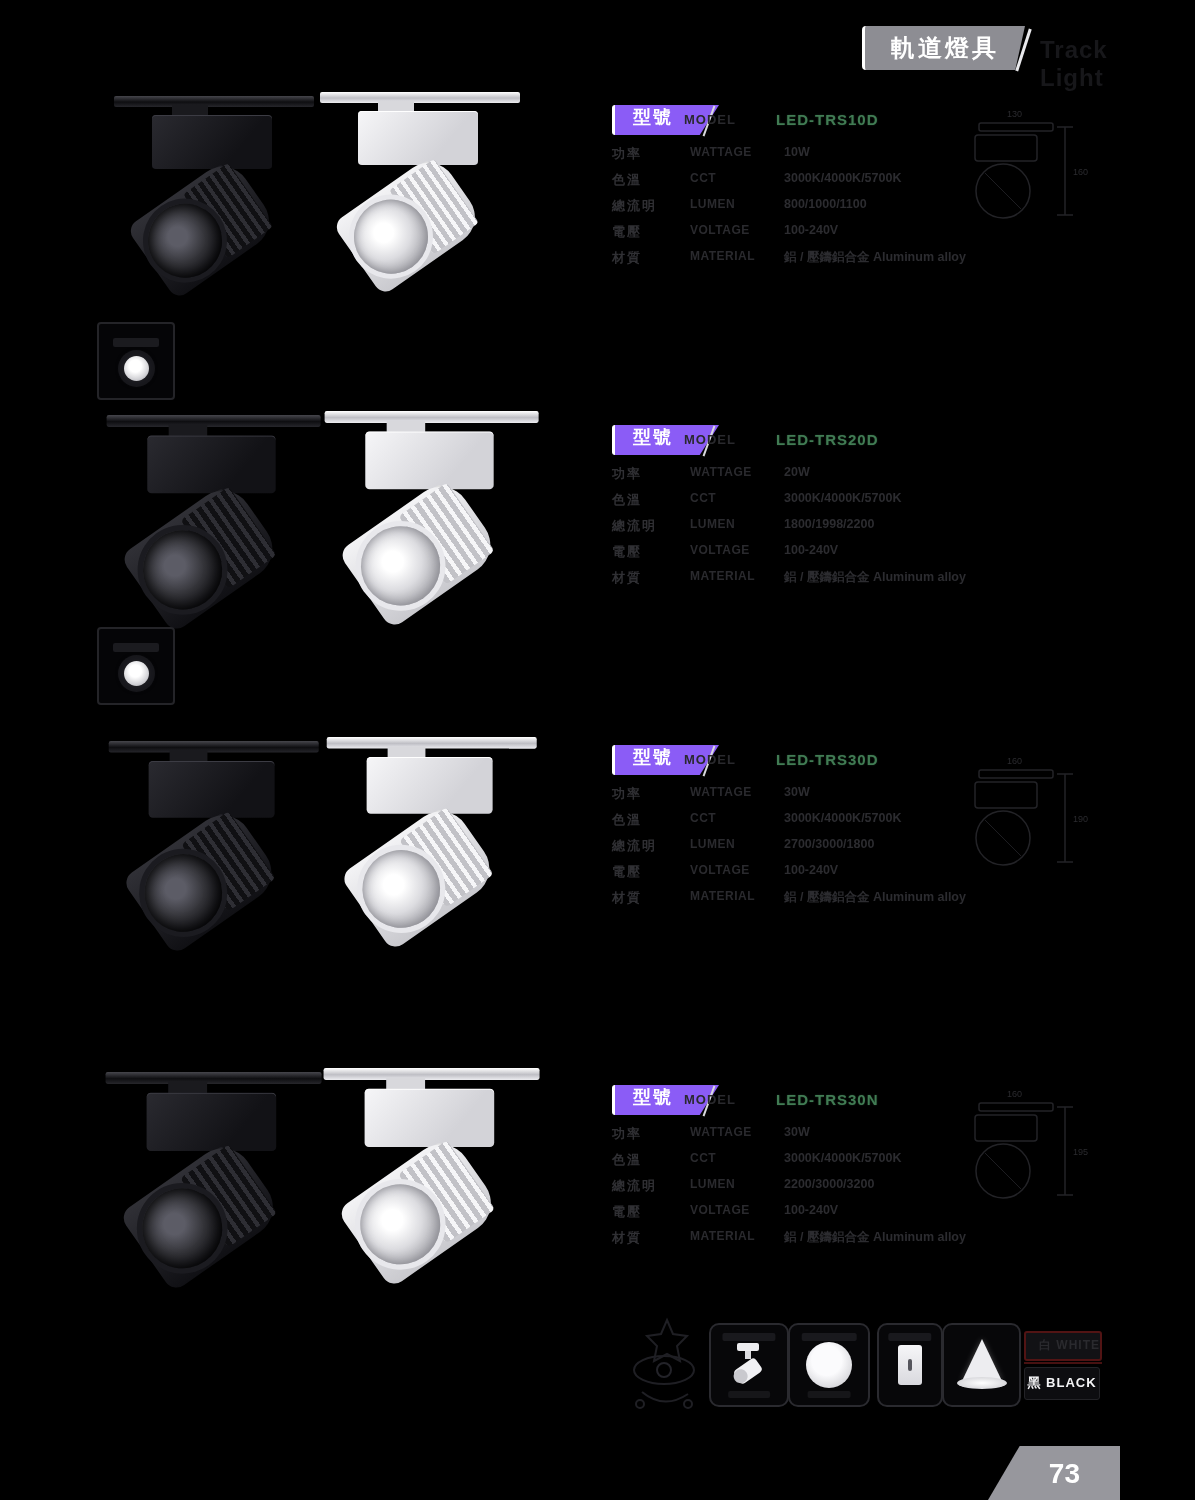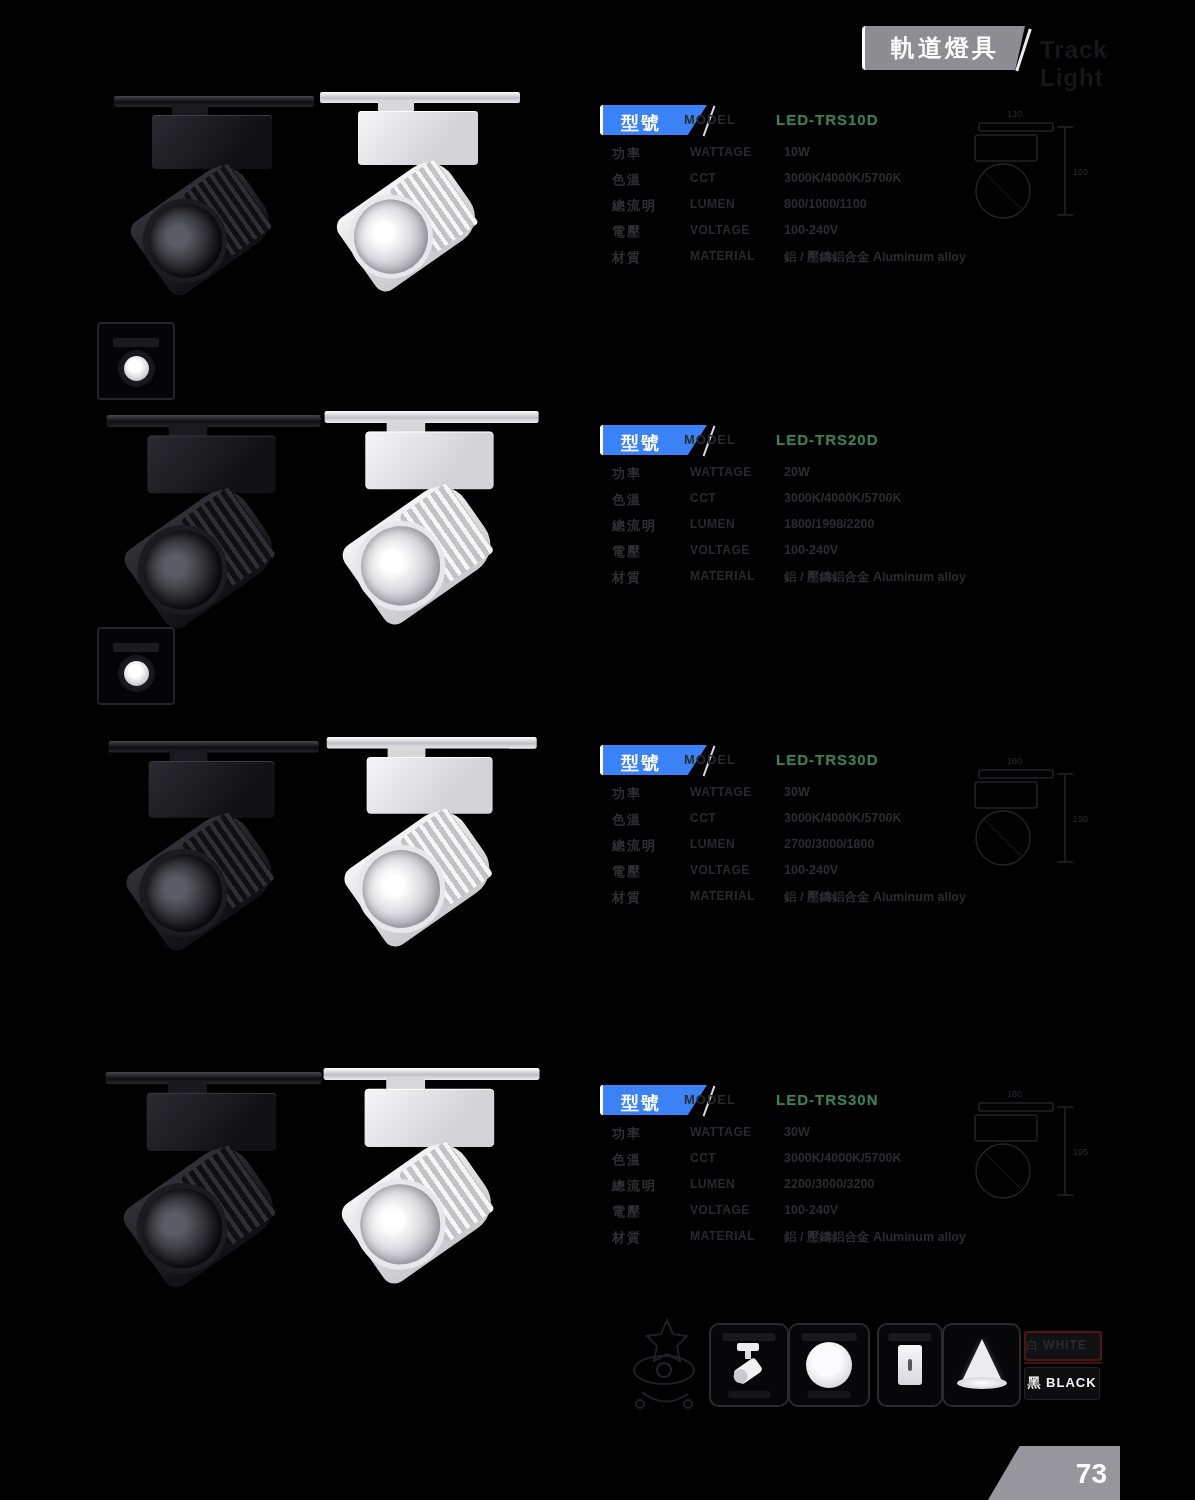--- a/index.html
+++ b/index.html
@@ -9,22 +9,22 @@
   
   .hdr-badge{position:absolute;left:862px;top:26px;width:160px;height:44px;background:#8d8d93;
     border-left:3px solid #fff;clip-path:polygon(0 0,100% 0,94% 100%,0 100%);
     display:flex;align-items:center;justify-content:center;border-radius:4px 0 0 4px;}
   .hdr-badge span{color:#fff;font-size:24px;font-weight:bold;letter-spacing:3px;}
   .hdr-slash{position:absolute;left:1022px;top:28px;width:3px;height:44px;background:#e9e9ec;transform:rotate(18deg);}
   .hdr-sub{position:absolute;left:1040px;top:36px;color:#17171a;font-size:24px;font-weight:bold;letter-spacing:1px;}
 
   
   .spec{position:absolute;left:600px;width:345px;}
-  .badge{position:relative;width:104px;height:30px;background:#3b82f6;border-left:3px solid #fff;
-    clip-path:polygon(0 0,100% 0,82% 100%,0 100%);display:flex;align-items:flex-end;border-radius:3px 0 0 3px;}
+  .badge{position:relative;width:104px;height:30px;background:#8b5cf6;border-left:3px solid #fff;
+    clip-path:polygon(0 0,100% 0,82% 100%,0 100%);display:flex;align-items:flex-start;border-radius:3px 0 0 3px;margin-left:12px;}
   .badge span{color:#fff;font-size:18px;font-weight:bold;margin-left:18px;letter-spacing:2px;}
   .b-slash{position:absolute;left:96px;top:0px;width:2px;height:32px;background:#d9d9dd;transform:rotate(20deg);}
   .mlabel{position:absolute;left:82px;top:7px;color:#29292d;font-size:13px;font-weight:bold;letter-spacing:1px;}
   .mvalue{position:absolute;left:176px;top:6px;color:#417c54;font-size:15px;font-weight:bold;letter-spacing:1px;
           text-shadow:0 0 2px rgba(70,140,90,.35);}
   .srow{position:absolute;left:12px;width:340px;height:20px;}
   .srow .zh{position:absolute;left:0;color:#303034;font-size:13px;font-weight:bold;letter-spacing:2px;}
   .srow .en{position:absolute;left:78px;color:#2a2a2e;font-size:12px;font-weight:bold;letter-spacing:.5px;}
   .srow .val{position:absolute;left:172px;color:#2c2c30;font-size:12.5px;font-weight:bold;white-space:nowrap;}
 
@@ -80,31 +80,31 @@
   .icon-driver::after{content:"";position:absolute;left:10px;top:14px;width:4px;height:12px;background:#55555c;border-radius:2px;}
   .icon-cone{position:absolute;left:50%;top:14px;transform:translateX(-50%);
       width:0;height:0;border-left:20px solid transparent;border-right:20px solid transparent;
       border-bottom:42px solid #ededf0;filter:drop-shadow(0 0 3px rgba(255,255,255,.25));}
   .icon-cone-base{position:absolute;left:50%;top:52px;transform:translateX(-50%);width:50px;height:12px;border-radius:50%;
       background:radial-gradient(#ffffff,#c9c9ce);}
   .icon-fixture{position:absolute;left:50%;top:50%;transform:translate(-50%,-50%);}
 
   .swatch-white{position:absolute;left:1024px;top:1331px;width:74px;height:26px;background:#121215;
       border:2px solid #521414;border-radius:3px;color:#2a2a2e;font-weight:bold;font-size:12px;
-      text-align:left;line-height:24px;letter-spacing:1px;}
+      text-align:right;line-height:24px;letter-spacing:1px;}
   .swatch-redline{position:absolute;left:1024px;top:1362px;width:78px;height:2px;background:#471111;}
   .swatch-black{position:absolute;left:1024px;top:1367px;width:74px;height:31px;background:#0d0d10;
       border:1px solid #232327;border-radius:3px;color:#f4f4f6;font-weight:bold;font-size:13px;
       text-align:center;line-height:30px;letter-spacing:1px;}
 
   .note-red{position:absolute;left:103px;top:1407px;color:#e31e35;font-size:16px;font-weight:bold;letter-spacing:1px;}
 
   .page-tab{position:absolute;right:0;bottom:0;width:132px;height:54px;background:#97979d;
       clip-path:polygon(24% 0,100% 0,100% 100%,0 100%);}
-  .page-num{position:absolute;right:13px;bottom:10px;color:#fff;font-size:28px;font-weight:bold;}
+  .page-num{position:absolute;right:40px;bottom:10px;color:#fff;font-size:28px;font-weight:bold;}
 </style>
 </head>
 <body>
 
 <div id="page">
 
   <div class="hdr-badge">
     <span>軌道燈具</span>
   </div>
   <div class="hdr-slash"></div>

